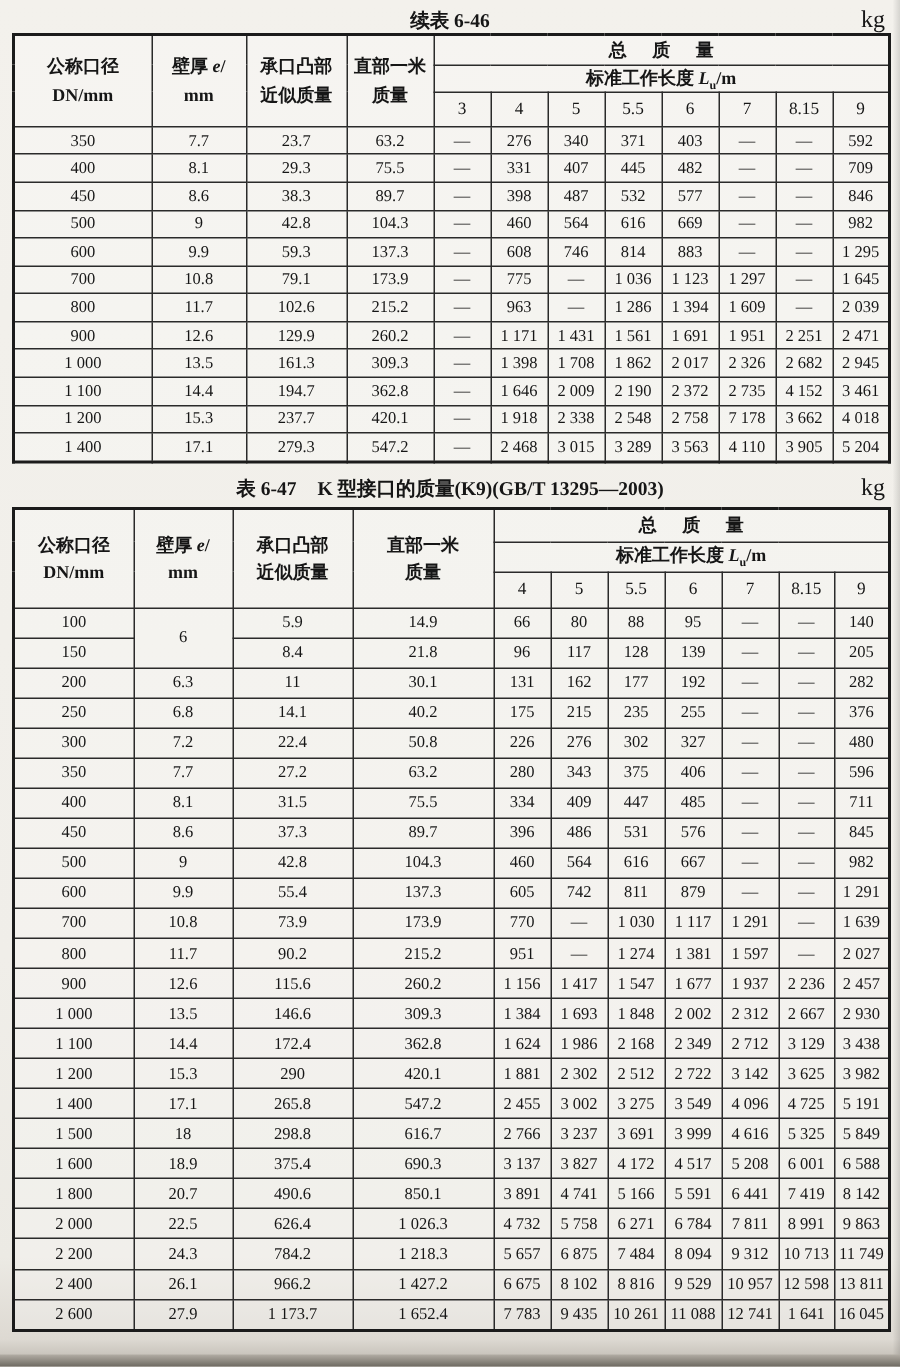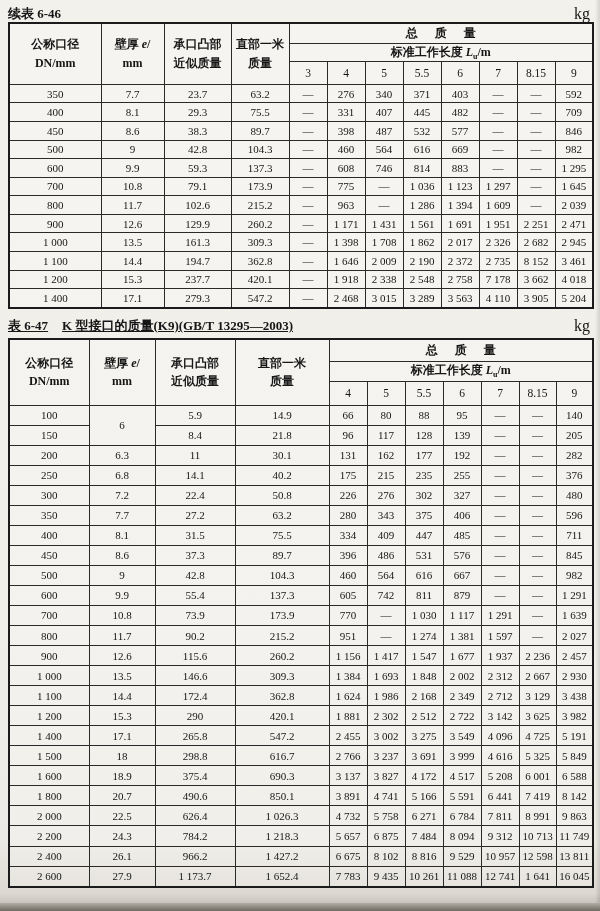--- a/index.html
+++ b/index.html
@@ -6,23 +6,23 @@
   body{
     width:600px;height:911px;overflow:hidden;
     font-family:"Liberation Serif","DejaVu Serif",serif;
     color:#161616;background:#e8e6e1;
   }
   .page{
     box-sizing:border-box;width:600px;height:911px;position:relative;
     padding:5px 8px 0 8px;
     background:linear-gradient(180deg,#f3f1ec 0%,#f0eee9 70%,#eceae4 92%,#ddd9d2 98%,#bab5ac 100%);
   }
-  .cap{position:relative;font-weight:bold;font-size:13px;height:17px;line-height:17px;}
+  .cap{position:relative;text-align:center;font-weight:bold;font-size:13px;height:17px;line-height:17px;}
   .cap .unit{position:absolute;right:2px;top:0;font-weight:normal;font-size:16px;}
-  .cap2{margin-top:8px;margin-bottom:4px;text-decoration:underline;}
+  .cap2{margin-top:8px;margin-bottom:4px;}
   .cap2 .num{margin-right:14px;}
   table.t{
     width:584px;border-collapse:collapse;table-layout:fixed;
     border:2px solid #1b1b1b;background:rgba(255,255,255,0.25);
   }
   .t th,.t td{
     border:1px solid #2a2a2a;text-align:center;vertical-align:middle;
     padding:0;overflow:hidden;white-space:nowrap;
   }
   .t1{height:287px;font-size:11px;}
@@ -229,21 +229,21 @@
           <td>1 100</td>
           <td>14.4</td>
           <td>194.7</td>
           <td>362.8</td>
           <td>—</td>
           <td>1 646</td>
           <td>2 009</td>
           <td>2 190</td>
           <td>2 372</td>
           <td>2 735</td>
-          <td>8 152</td>
+          <td>4 152</td>
           <td>3 461</td>
         </tr>
         <tr>
           <td>1 200</td>
           <td>15.3</td>
           <td>237.7</td>
           <td>420.1</td>
           <td>—</td>
           <td>1 918</td>
           <td>2 338</td>

